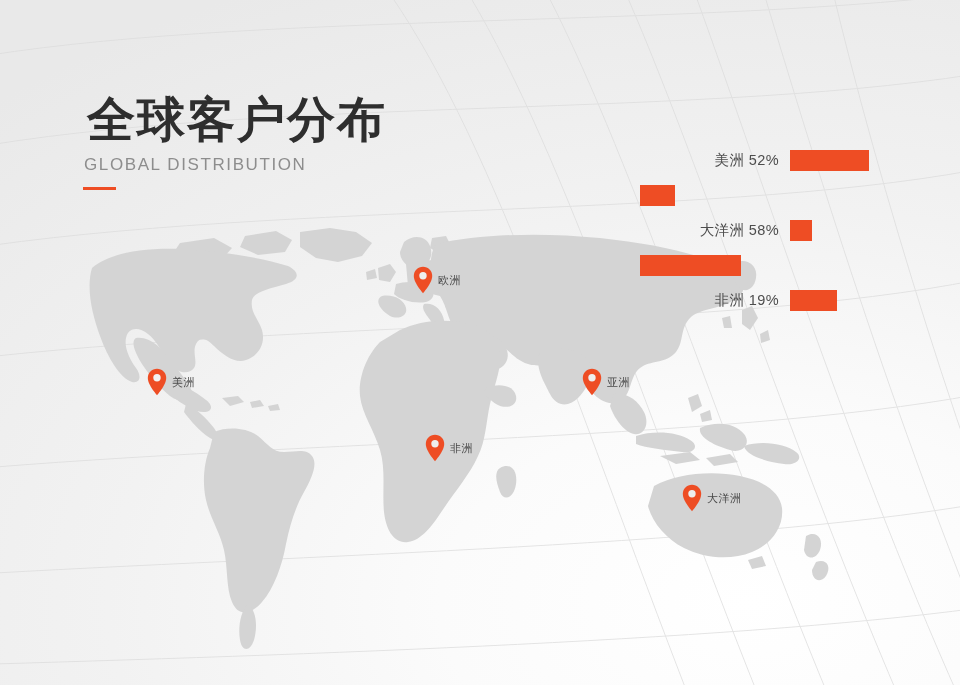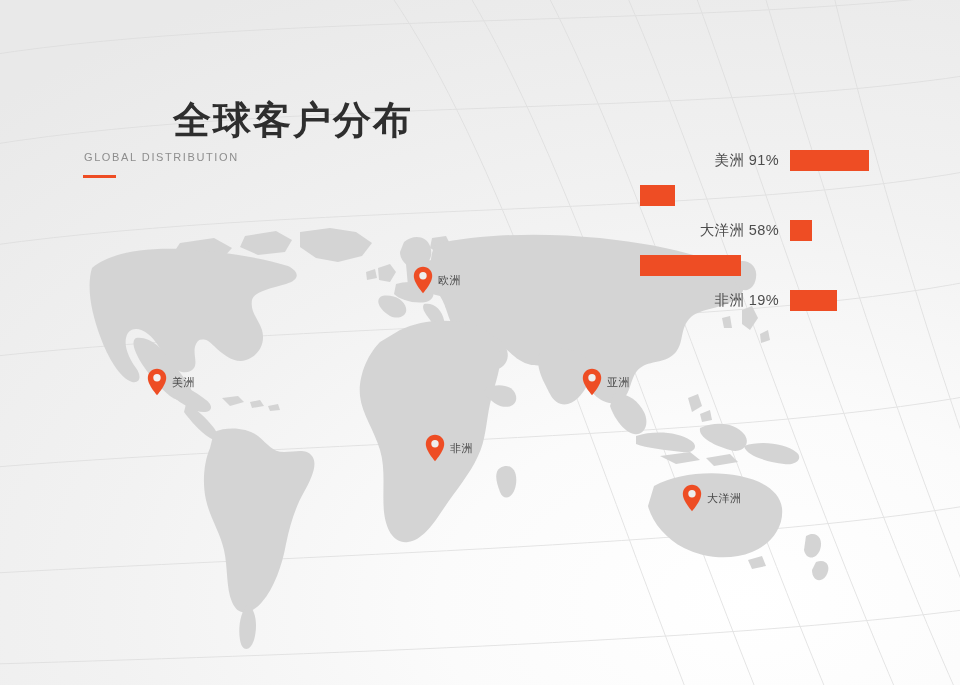--- a/index.html
+++ b/index.html
@@ -30,31 +30,30 @@
     pointer-events: none;
   }
   
   #heading {
     position: absolute;
     left: 83px;
     top: 90px;
     width: 420px;
   }
   #title-cn {
-    font-size: 38px;
+    font-size: 48px;
     font-weight: bold;
     letter-spacing: 2px;
     color: #2e2e2e;
     line-height: 1.08;
-    margin: 10px;
+    margin: 4px;
     white-space: nowrap;
-    text-align: center;
   }
   #title-en {
-    font-size: 11px;
+    font-size: 17px;
     letter-spacing: 1.6px;
     color: #8d8d8d;
     margin: 9px 0 0 1px;
     white-space: nowrap;
   }
   #accent-rule {
     margin-top: 12px;
     width: 33px;
     height: 3px;
     background: #ee4d24;
@@ -303,21 +302,21 @@
   <div class="marker" style="left:682px; top:484px;text-align:right;">
     <svg class="pin" viewBox="0 0 20 28">
       <path d="M10 0.8 C 4.8 0.8 0.8 4.8 0.8 10 C 0.8 17 10 27.2 10 27.2 C 10 27.2 19.2 17 19.2 10 C 19.2 4.8 15.2 0.8 10 0.8 Z" fill="#ee4d24"></path>
       <circle cx="10" cy="9.8" r="3.7" fill="#eeeeee"></circle>
     </svg>
     <span class="marker-label">大洋洲</span>
   </div>
 
   <div id="chart">
     <div class="chart-row">
-      <div class="row-label">美洲 91%</div>
+      <div class="row-label">美洲 52%</div>
       <div class="bar-track">
         <div class="bar-fill" style="width: 79.04px; background: rgb(238, 77, 36);"></div>
       </div>
     </div>
     <div class="chart-row">
       <div class="bar-track">
         <div class="bar-fill" style="width: 34.58px; background: rgb(238, 77, 36);"></div>
       </div>
     </div>
     <div class="chart-row">

